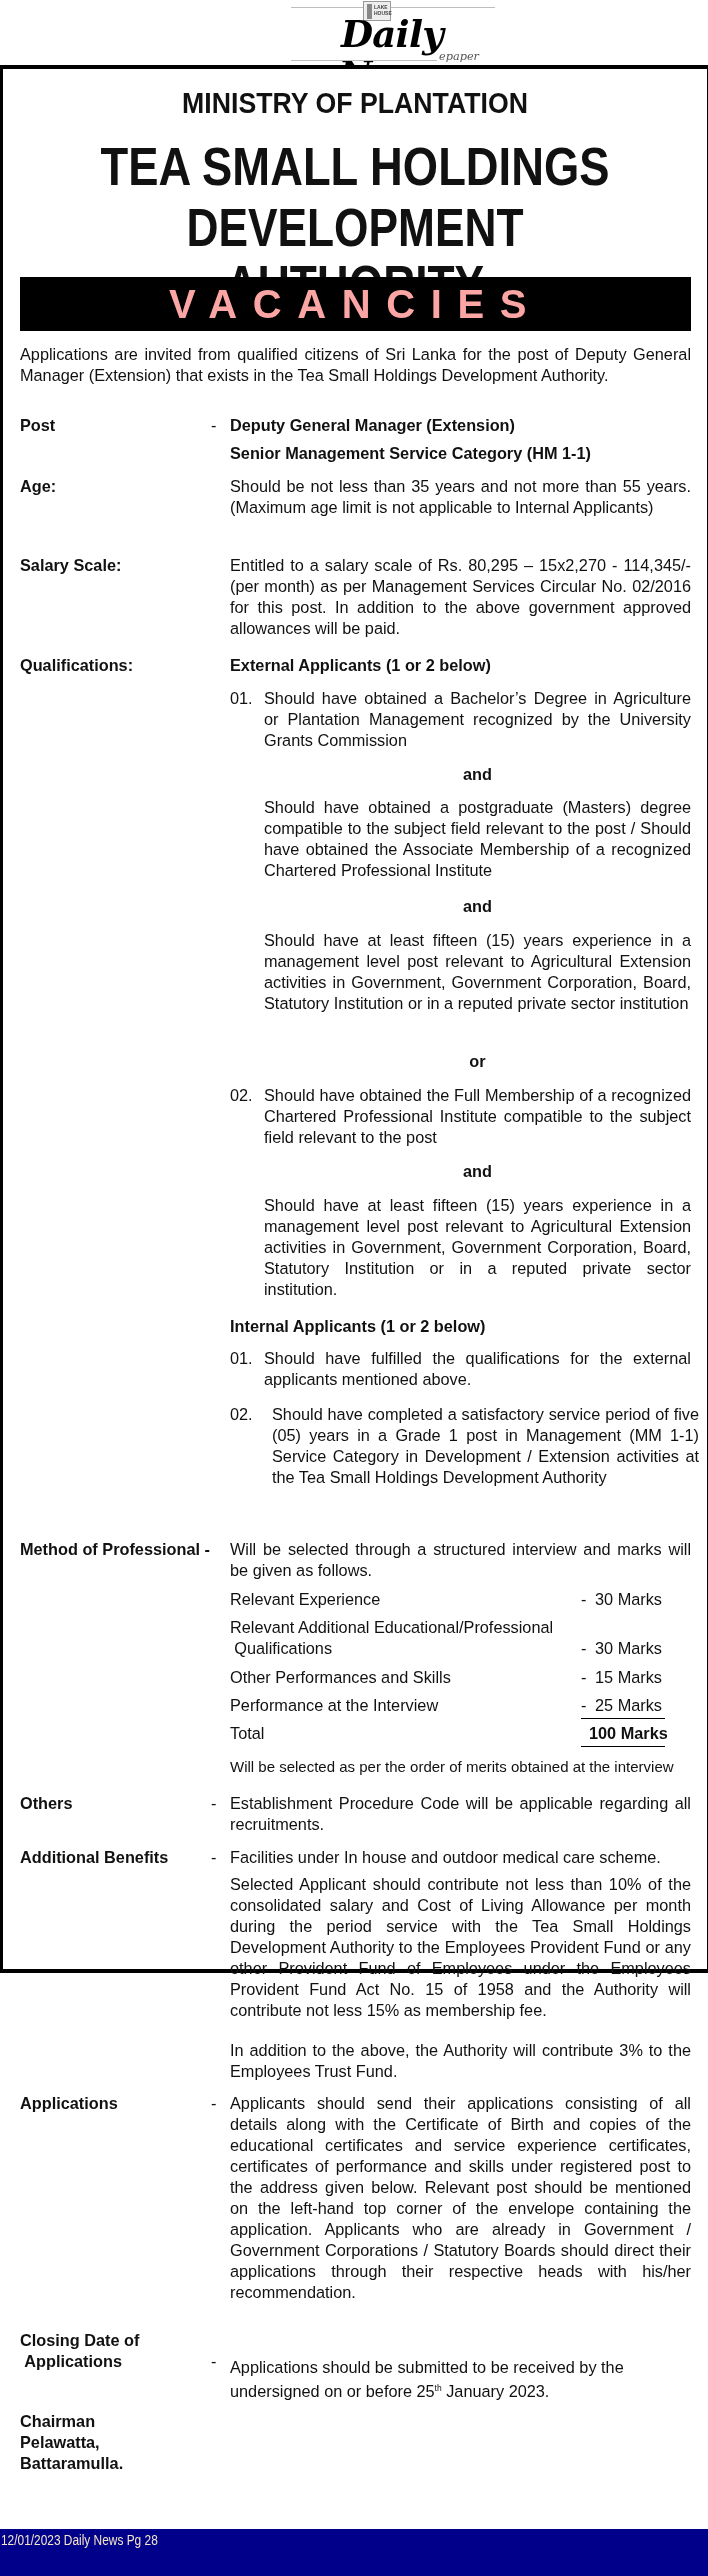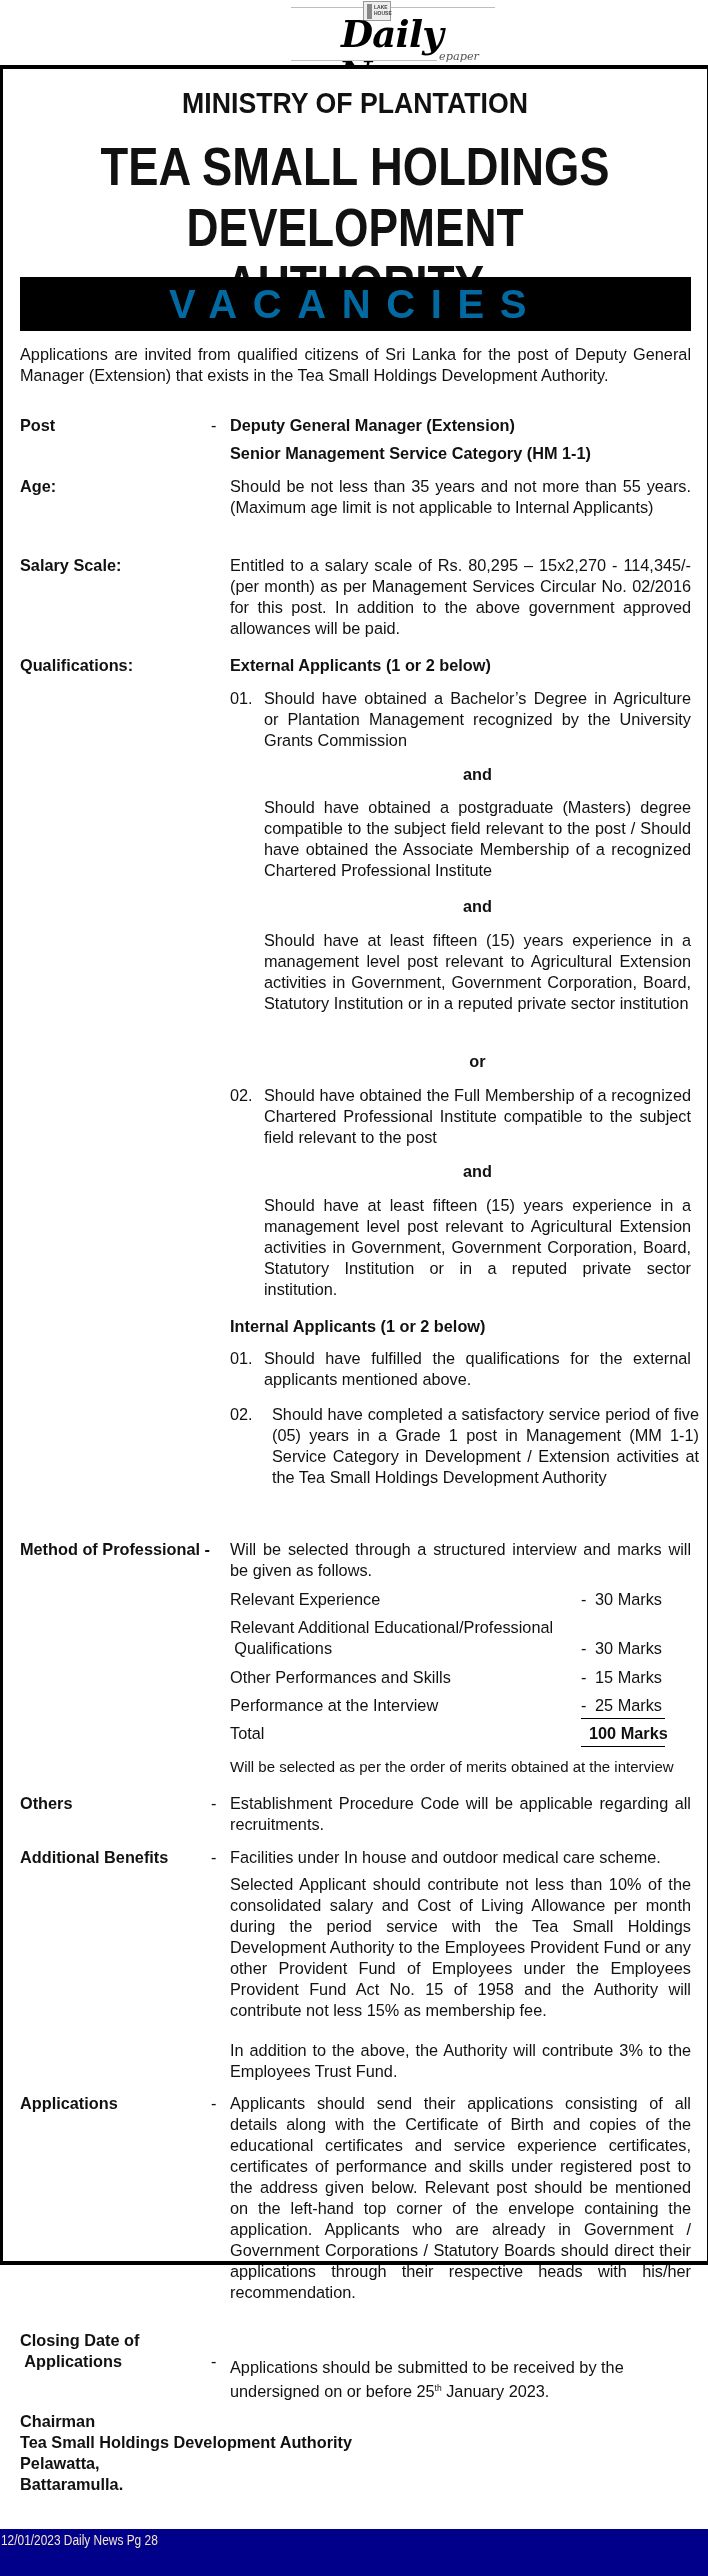--- a/index.html
+++ b/index.html
@@ -7,27 +7,27 @@
   body { font-family: "Liberation Sans", sans-serif; color: #111; }
 
   .masthead { position: relative; height: 65px; width: 709px; }
   .mast-line-top { position: absolute; left: 291px; top: 7px; width: 204px; height: 1.4px; background: #bdbdbd; }
   .mast-line-bot { position: absolute; left: 291px; top: 60px; width: 146px; height: 1.4px; background: #bdbdbd; }
   .lakehouse { position: absolute; left: 363px; top: 1.4px; width: 28px; height: 20px; border: 0.7px solid #999; background: #eee; font-size: 5px; line-height: 5.7px; color: #444; font-weight: bold; padding: 2.8px 0 0 10px; }
   .lakehouse .tower { position: absolute; left: 2.8px; top: 2.1px; width: 5px; height: 15px; background: #888; }
   .dn-title { position: absolute; left: 289px; top: 14px; width: 206px; text-align: center; font-family: "DejaVu Serif", serif; font-weight: bold; font-style: italic; font-size: 37px; line-height: 40px; color: #000; letter-spacing: -0.7px; }
   .epaper { position: absolute; left: 439px; top: 50px; font-family: "DejaVu Serif", serif; font-style: italic; font-size: 11.3px; color: #555; }
 
-  .frame { position: absolute; left: 0; top: 65px; width: 709px; height: 2200px; border: 4.3px solid #000; border-left-width: 3.5px; border-right-width: 2.8px; background: #fff; padding-left: 26px; }
+  .frame { position: absolute; left: 0; top: 65px; width: 709px; height: 1908px; border: 4.3px solid #000; border-left-width: 3.5px; border-right-width: 2.8px; background: #fff; padding-left: 26px; }
 
   .ministry { position: absolute; left: 0; width: 100%; top: 18.4px; text-align: center; font-weight: bold; font-size: 29px; letter-spacing: 0px; transform: scaleX(0.92); }
   .tsh1, .tsh2 { position: absolute; left: 0; width: 100%; text-align: center; font-weight: bold; font-size: 54px; line-height: 57px; transform: scaleX(0.84); }
   .tsh1 { top: 69px; }
   .tsh2 { top: 130px; transform: scaleX(0.82); }
-  .vac-bar { position: absolute; left: 17px; top: 208px; width: 671px; height: 54px; background: #000; color: #0369a1; text-align: center; font-weight: bold; font-size: 40px; line-height: 54px; letter-spacing: 15.6px; }
+  .vac-bar { position: absolute; left: 17px; top: 208px; width: 671px; height: 54px; background: #000; color: #fca5a5; text-align: center; font-weight: bold; font-size: 40px; line-height: 54px; letter-spacing: 15.6px; }
 
   .intro { position: absolute; left: 17px; top: 275px; width: 671px; font-size: 16.3px; line-height: 21px; text-align: justify; }
 
   .row { position: absolute; left: 17px; width: 671px; font-size: 16.3px; line-height: 21px; }
   .lbl { position: absolute; left: 0; top: 0; font-weight: bold; font-size: 16.3px; }
   .dash { position: absolute; left: 191px; top: 0; }
   .val { position: absolute; left: 210px; top: 0; width: 461px; text-align: justify; }
   .b { font-weight: bold; }
   .num { position: absolute; left: 210px; }
   .numtxt { position: absolute; left: 244px; width: 427px; text-align: justify; }
@@ -166,21 +166,20 @@
 
   <div class="row" style="top:2261px;">
     <span class="lbl">Closing Date of</span>
     <span class="lbl" style="top:21px; left:4.3px;">Applications</span>
     <span class="dash" style="top:21px;">-</span>
     <span class="val" style="top:27px; text-align:left;"><span>Applications should be submitted to be received by the undersigned on or before 25</span><sup style="font-size:8.5px;">th</sup><span> January 2023.</span></span>
   </div>
 
   <div class="row b" style="top:2342px;">
     <div>Chairman</div>
-    <div>Tea Small Holdings Development Authority</div>
     <div>Pelawatta,</div>
     <div>Battaramulla.</div>
   </div>
 </div>
 
 <div class="footer">
   <span class="footer-text">12/01/2023 Daily News Pg 28</span>
 </div>
 
 

